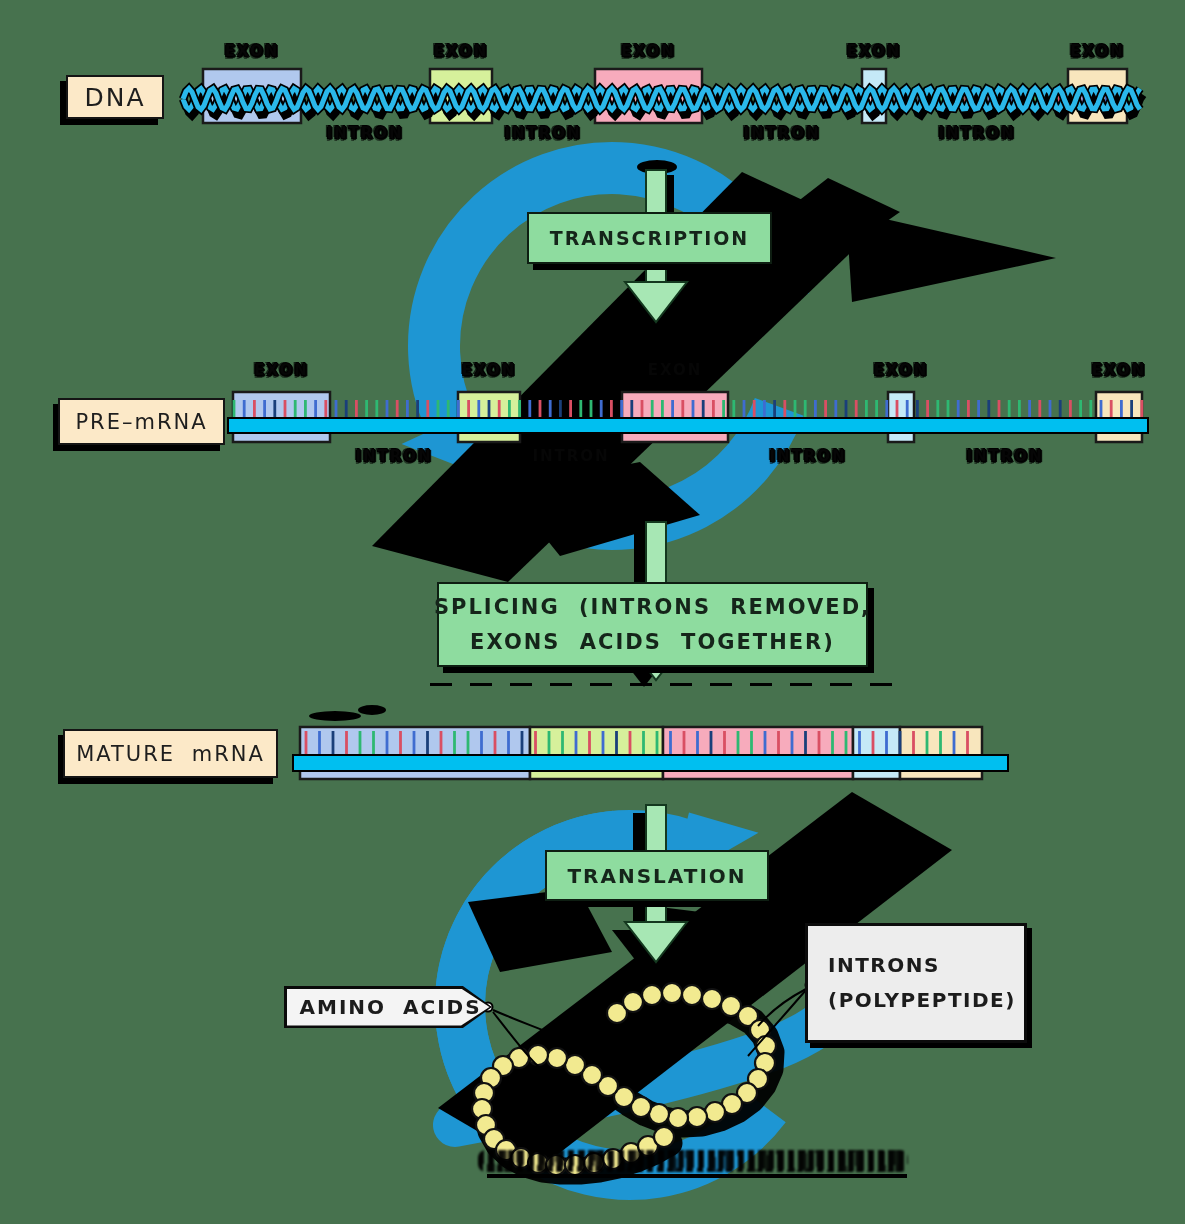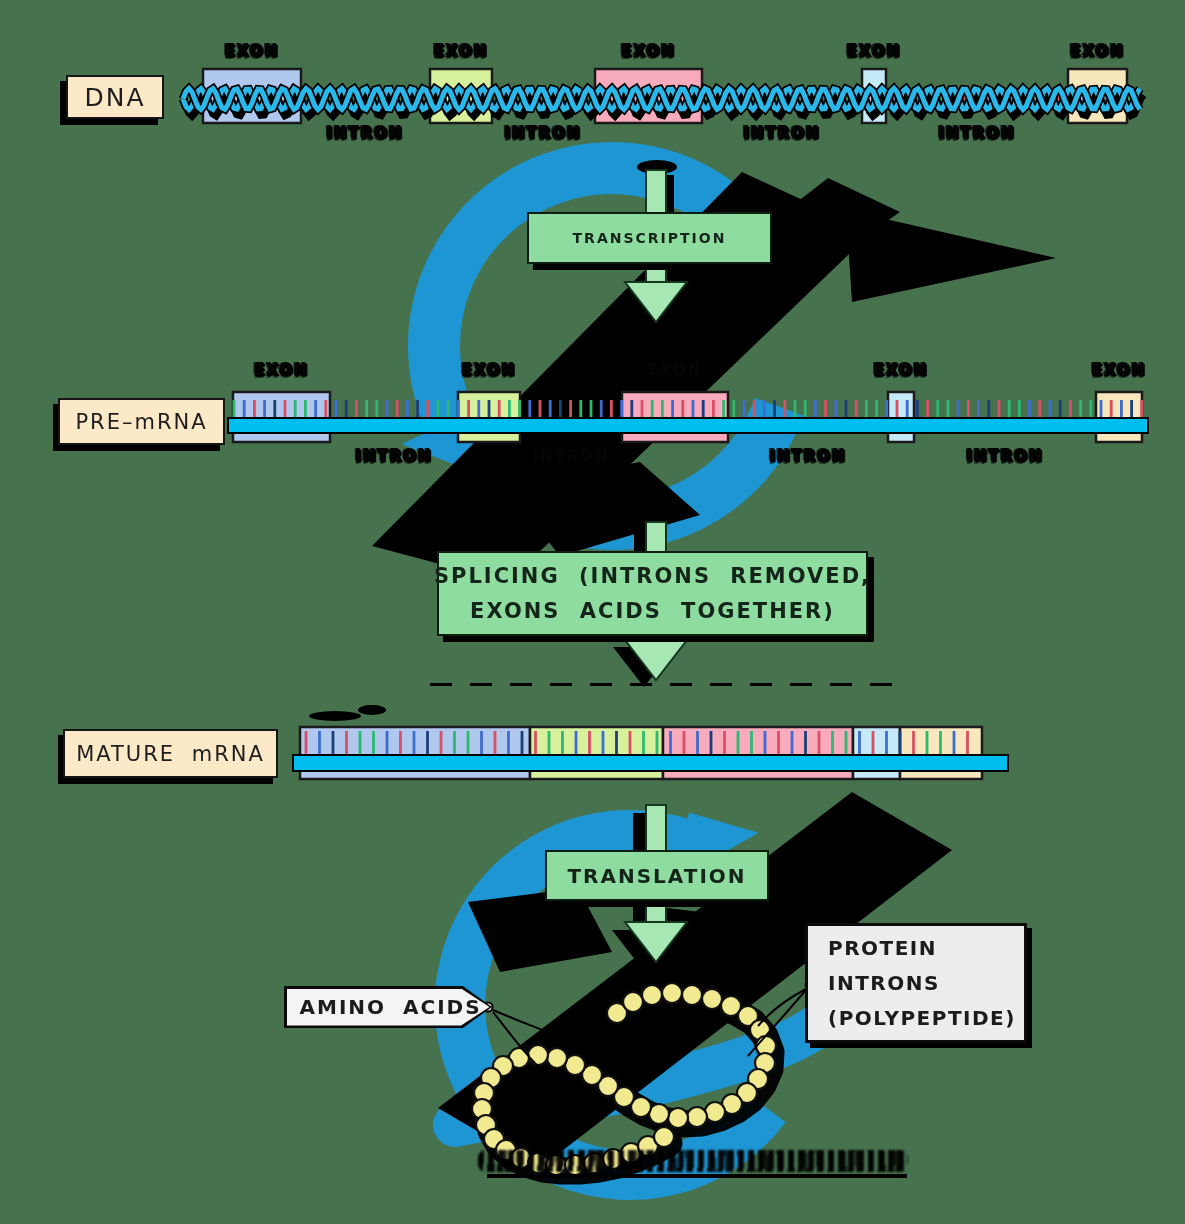--- a/index.html
+++ b/index.html
@@ -12,22 +12,22 @@
     font-weight:400;display:flex;align-items:center;justify-content:center;letter-spacing:2px;
     z-index:3;white-space:nowrap}
   #dna-label{left:66px;top:75px;width:94px;height:40px;font-size:25px;box-shadow:-6px 6px 0 #000}
   #premrna-label{left:58px;top:398px;width:163px;height:43px;font-size:21px;box-shadow:-5px 6px 0 #000}
   #mature-label{left:63px;top:729px;width:211px;height:45px;font-size:21px;box-shadow:-5px 6px 0 #000;word-spacing:8px}
   #polypeptide-label{left:78px;top:1062px;width:198px;height:41px;font-size:20px;box-shadow:6px 6px 0 #000;letter-spacing:3px}
 
   .processbox{position:absolute;background:#8edc9f;border:2.5px solid #0e1e12;color:#15251a;
     font-weight:700;display:flex;flex-direction:column;align-items:center;justify-content:center;
     letter-spacing:2px;word-spacing:10px;z-index:3;box-shadow:6px 6px 0 #000;white-space:nowrap}
-  #transcription-box{left:527px;top:212px;width:241px;height:48px;font-size:14px}
-  #splicing-box{left:437px;top:551px;width:427px;height:81px;font-size:21px;line-height:35px}
+  #transcription-box{left:527px;top:212px;width:241px;height:48px;font-size:19px}
+  #splicing-box{left:437px;top:582px;width:427px;height:81px;font-size:21px;line-height:35px}
   #translation-box{left:545px;top:850px;width:220px;height:47px;font-size:20px}
 
   #protein-box{position:absolute;left:805px;top:923px;width:196px;height:114px;background:#ededed;
     border:3px solid #0c0c0c;box-shadow:5px 5px 0 #000;z-index:3;font-weight:700;font-size:20px;
     color:#1c1c1c;display:flex;flex-direction:column;justify-content:center;padding-left:20px;
     letter-spacing:1.5px;line-height:35px;white-space:nowrap}
 
   #amino-tag{position:absolute;left:284px;top:986px;width:208px;height:42px;z-index:3}
   #amino-tag .tag-outer{position:absolute;inset:0;background:#0a0a0a;
     clip-path:polygon(0 0,86% 0,100% 50%,86% 100%,0 100%)}
@@ -459,21 +459,20 @@
   <div class="processbox" id="translation-box">
     <span>TRANSLATION</span>
   </div>
 
   <div id="amino-tag">
     <div class="tag-outer"></div>
     <div class="tag-inner">AMINO ACIDS</div>
   </div>
 
   <div id="protein-box">
-    <span>PROTEIN</span>
     <span>INTRONS</span>
     <span>(POLYPEPTIDE)</span>
   </div>
 
 
   <div id="caption-smudge"></div>
   <div id="caption-underline"></div>
   <div id="splice-dashline"></div>
 <div class="smudgelabel" style="left: 252px; top: 42px;">EXON</div>
     <div class="smudgelabel" style="left: 461px; top: 42px;">EXON</div>

